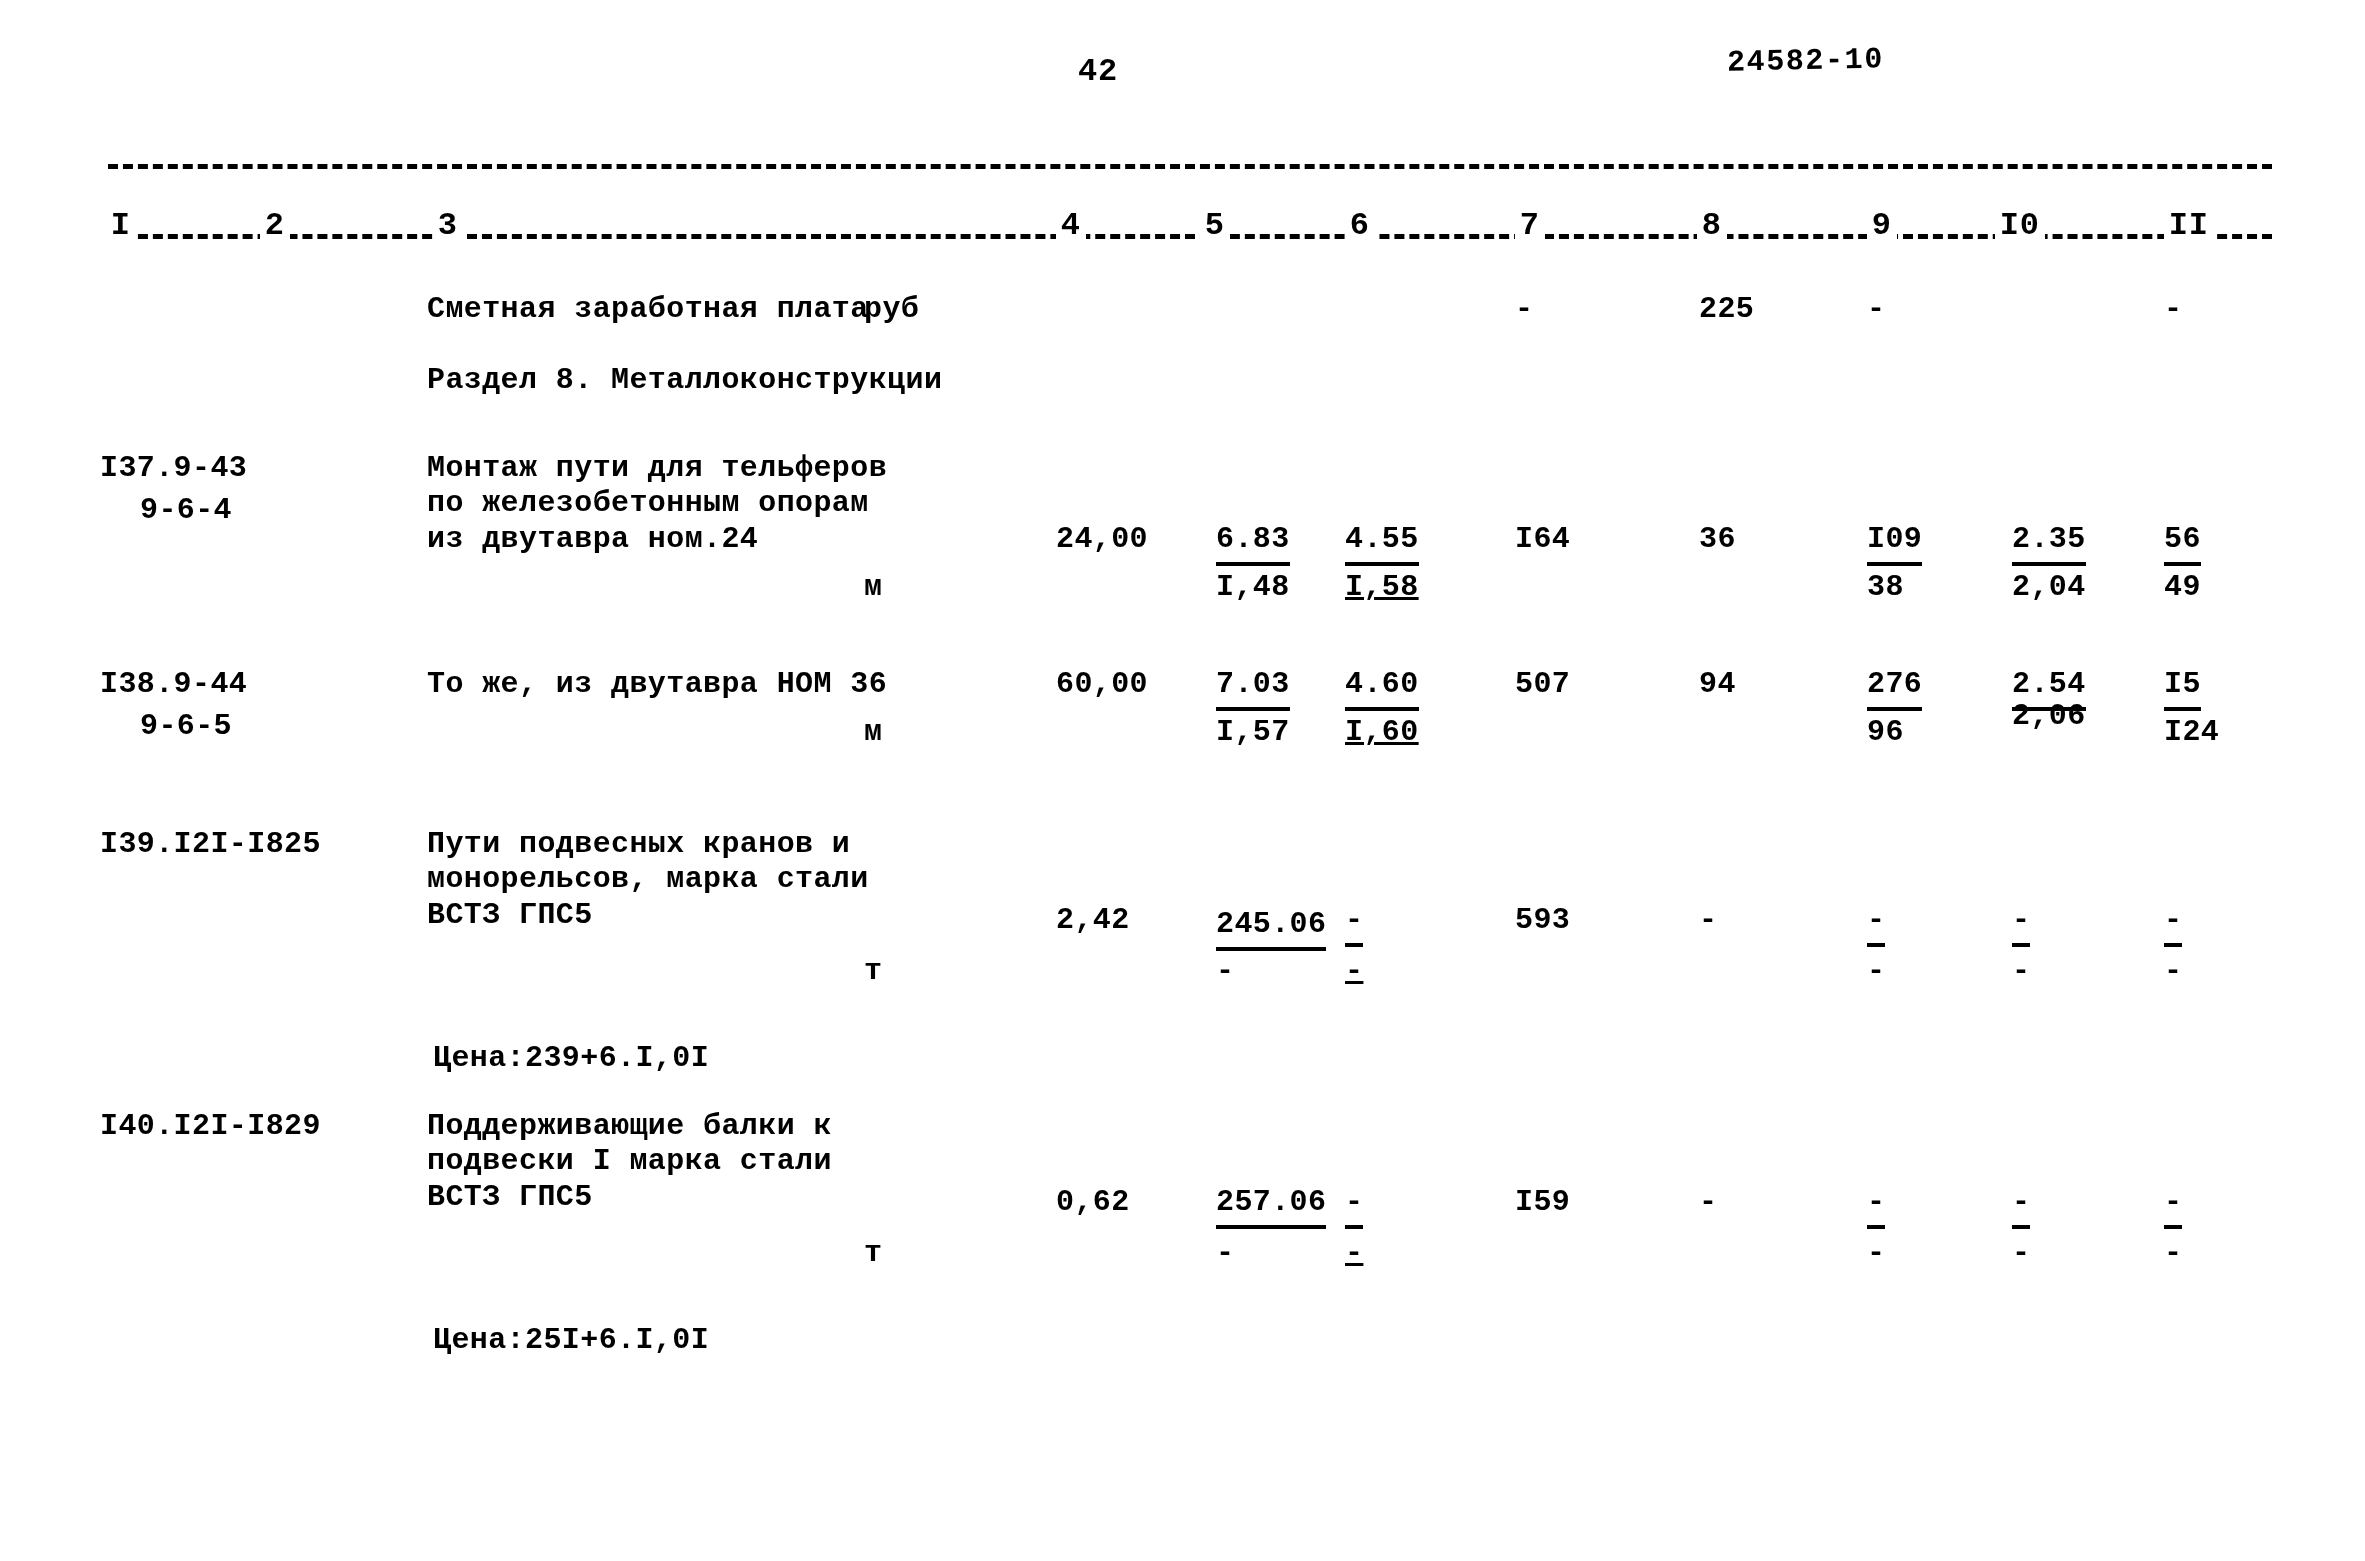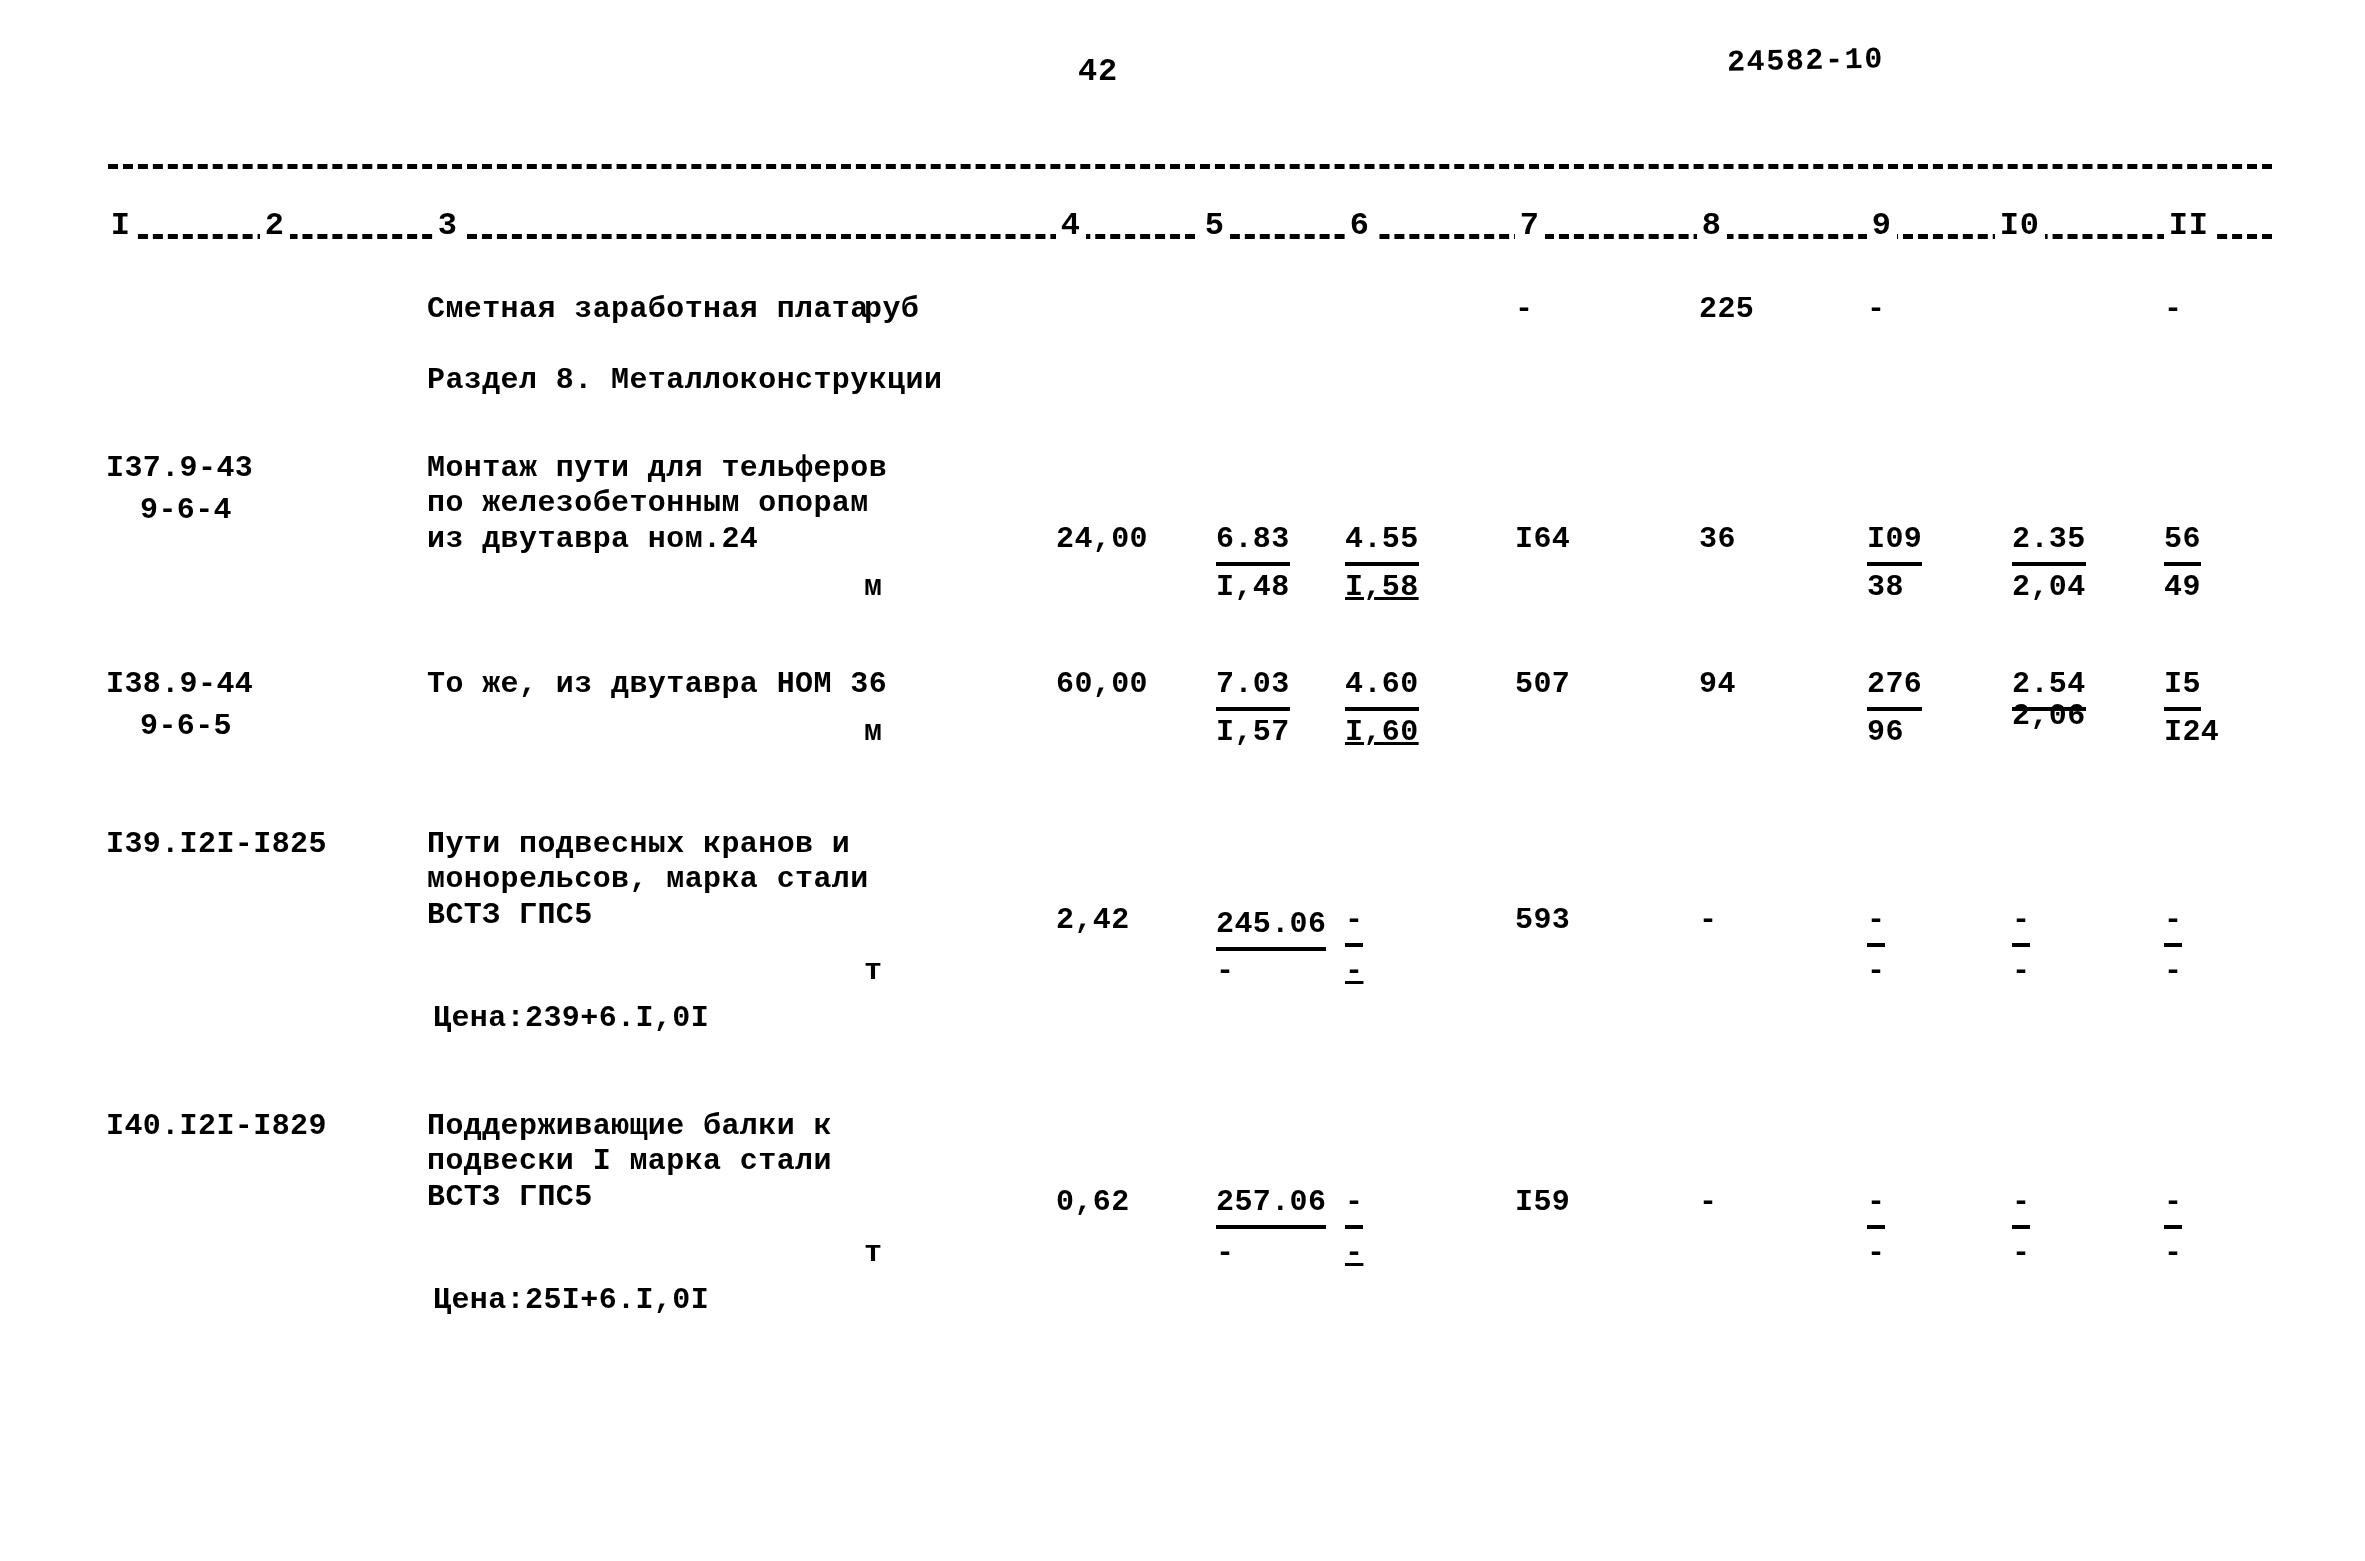--- a/index.html
+++ b/index.html
@@ -108,21 +108,21 @@
 
   .cell {
     position: absolute;
     font-size: 30px;
     font-weight: 700;
     letter-spacing: 0.4px;
     white-space: nowrap;
     line-height: 42px;
   }
 
-  .c-code   { left: 106px;  text-align: right; }
+  .c-code   { left: 100px;  text-align: right; }
   .c-code2  { left: 140px;  text-align: left; }
   .c-desc   { left: 427px;  text-align: center; }
   .c-unit   { left: 864px; text-align: left; }
   .c-qty    { left: 1056px; text-align: left; }
   .c-5      { left: 1216px; text-align: left; }
   .c-6      { left: 1345px; text-align: left; text-decoration: underline; }
   .c-7      { left: 1515px; text-align: left; }
   .c-8      { left: 1699px; text-align: left; }
   .c-9      { left: 1867px; text-align: left; }
   .c-10     { left: 1995px; text-align: left; margin-left: 17px; }
@@ -134,20 +134,21 @@
     display: inline-block;
   }
 
   .price-note {
     position: absolute;
     left: 433px;
     font-size: 30px;
     font-weight: 700;
     letter-spacing: 0.4px;
     white-space: nowrap;
+    margin-top: 40px;
   }
 
   
   .r-salary   { top: 24px; }
   .r-section  { top: 95px; }
   .r-137      { top: 183px; }
   .r-138      { top: 399px; }
   .r-139      { top: 559px; }
   .r-140      { top: 841px; }
 </style>

